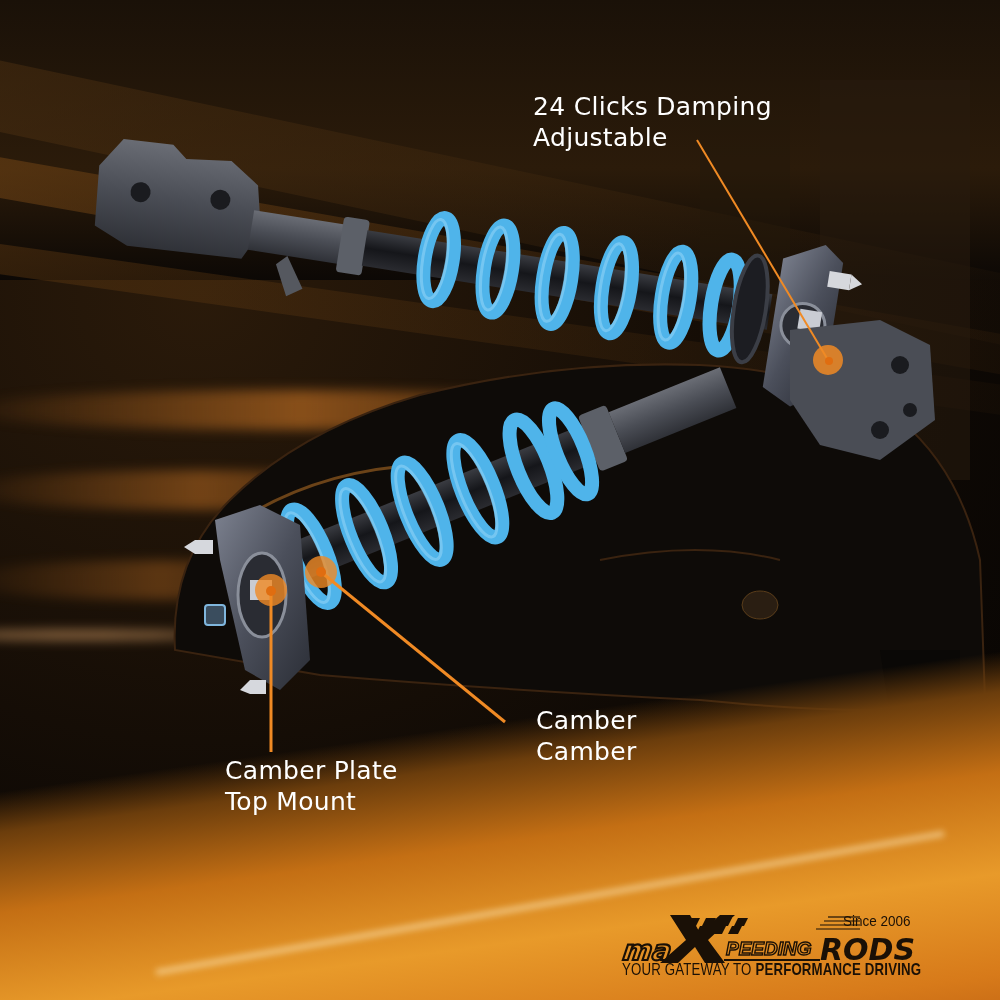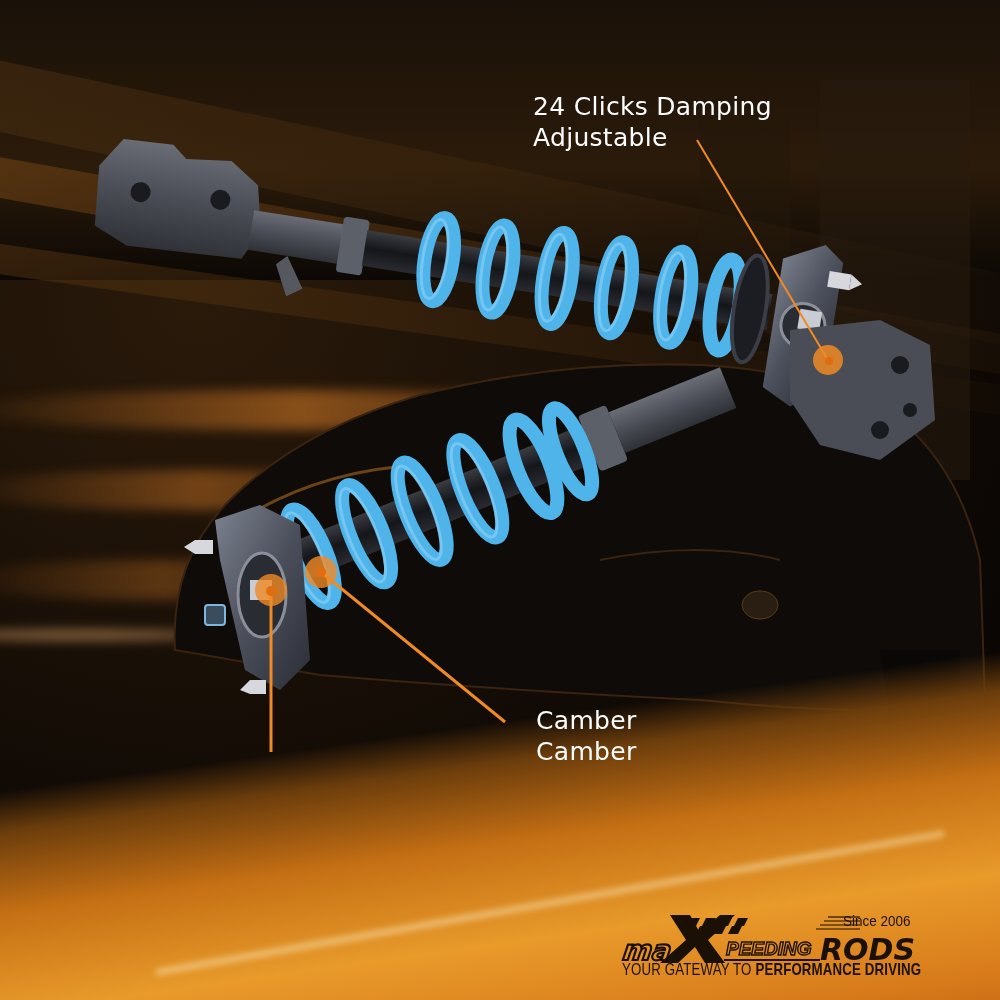--- a/index.html
+++ b/index.html
@@ -162,20 +162,24 @@
 
     <line x1="321" y1="572" x2="505" y2="722" stroke="#f08a24" stroke-width="3"></line>
     <circle cx="321" cy="572" r="16" fill="#f08a24" opacity="0.8"></circle>
     <circle cx="321" cy="572" r="5" fill="#e06d10"></circle>
   </svg>
 
   <div class="callout-text" style="left:533px; top:91px;">
     <div>24 Clicks Damping</div>
     <div>Adjustable</div>
   </div>
+  <div class="callout-text" style="left:225px; top:755px;">
+    <div>Camber Plate</div>
+    <div>Top Mount</div>
+  </div>
   <div class="callout-text" style="left:536px; top:705px;">
     <div>Camber</div>
     <div>Camber</div>
   </div>
 
   <div>
     <svg class="overlay" width="1000" height="1000">
 
       <g fill="#1a1006">
         <polygon points="690,918 700,918 696,926 686,926"></polygon>

